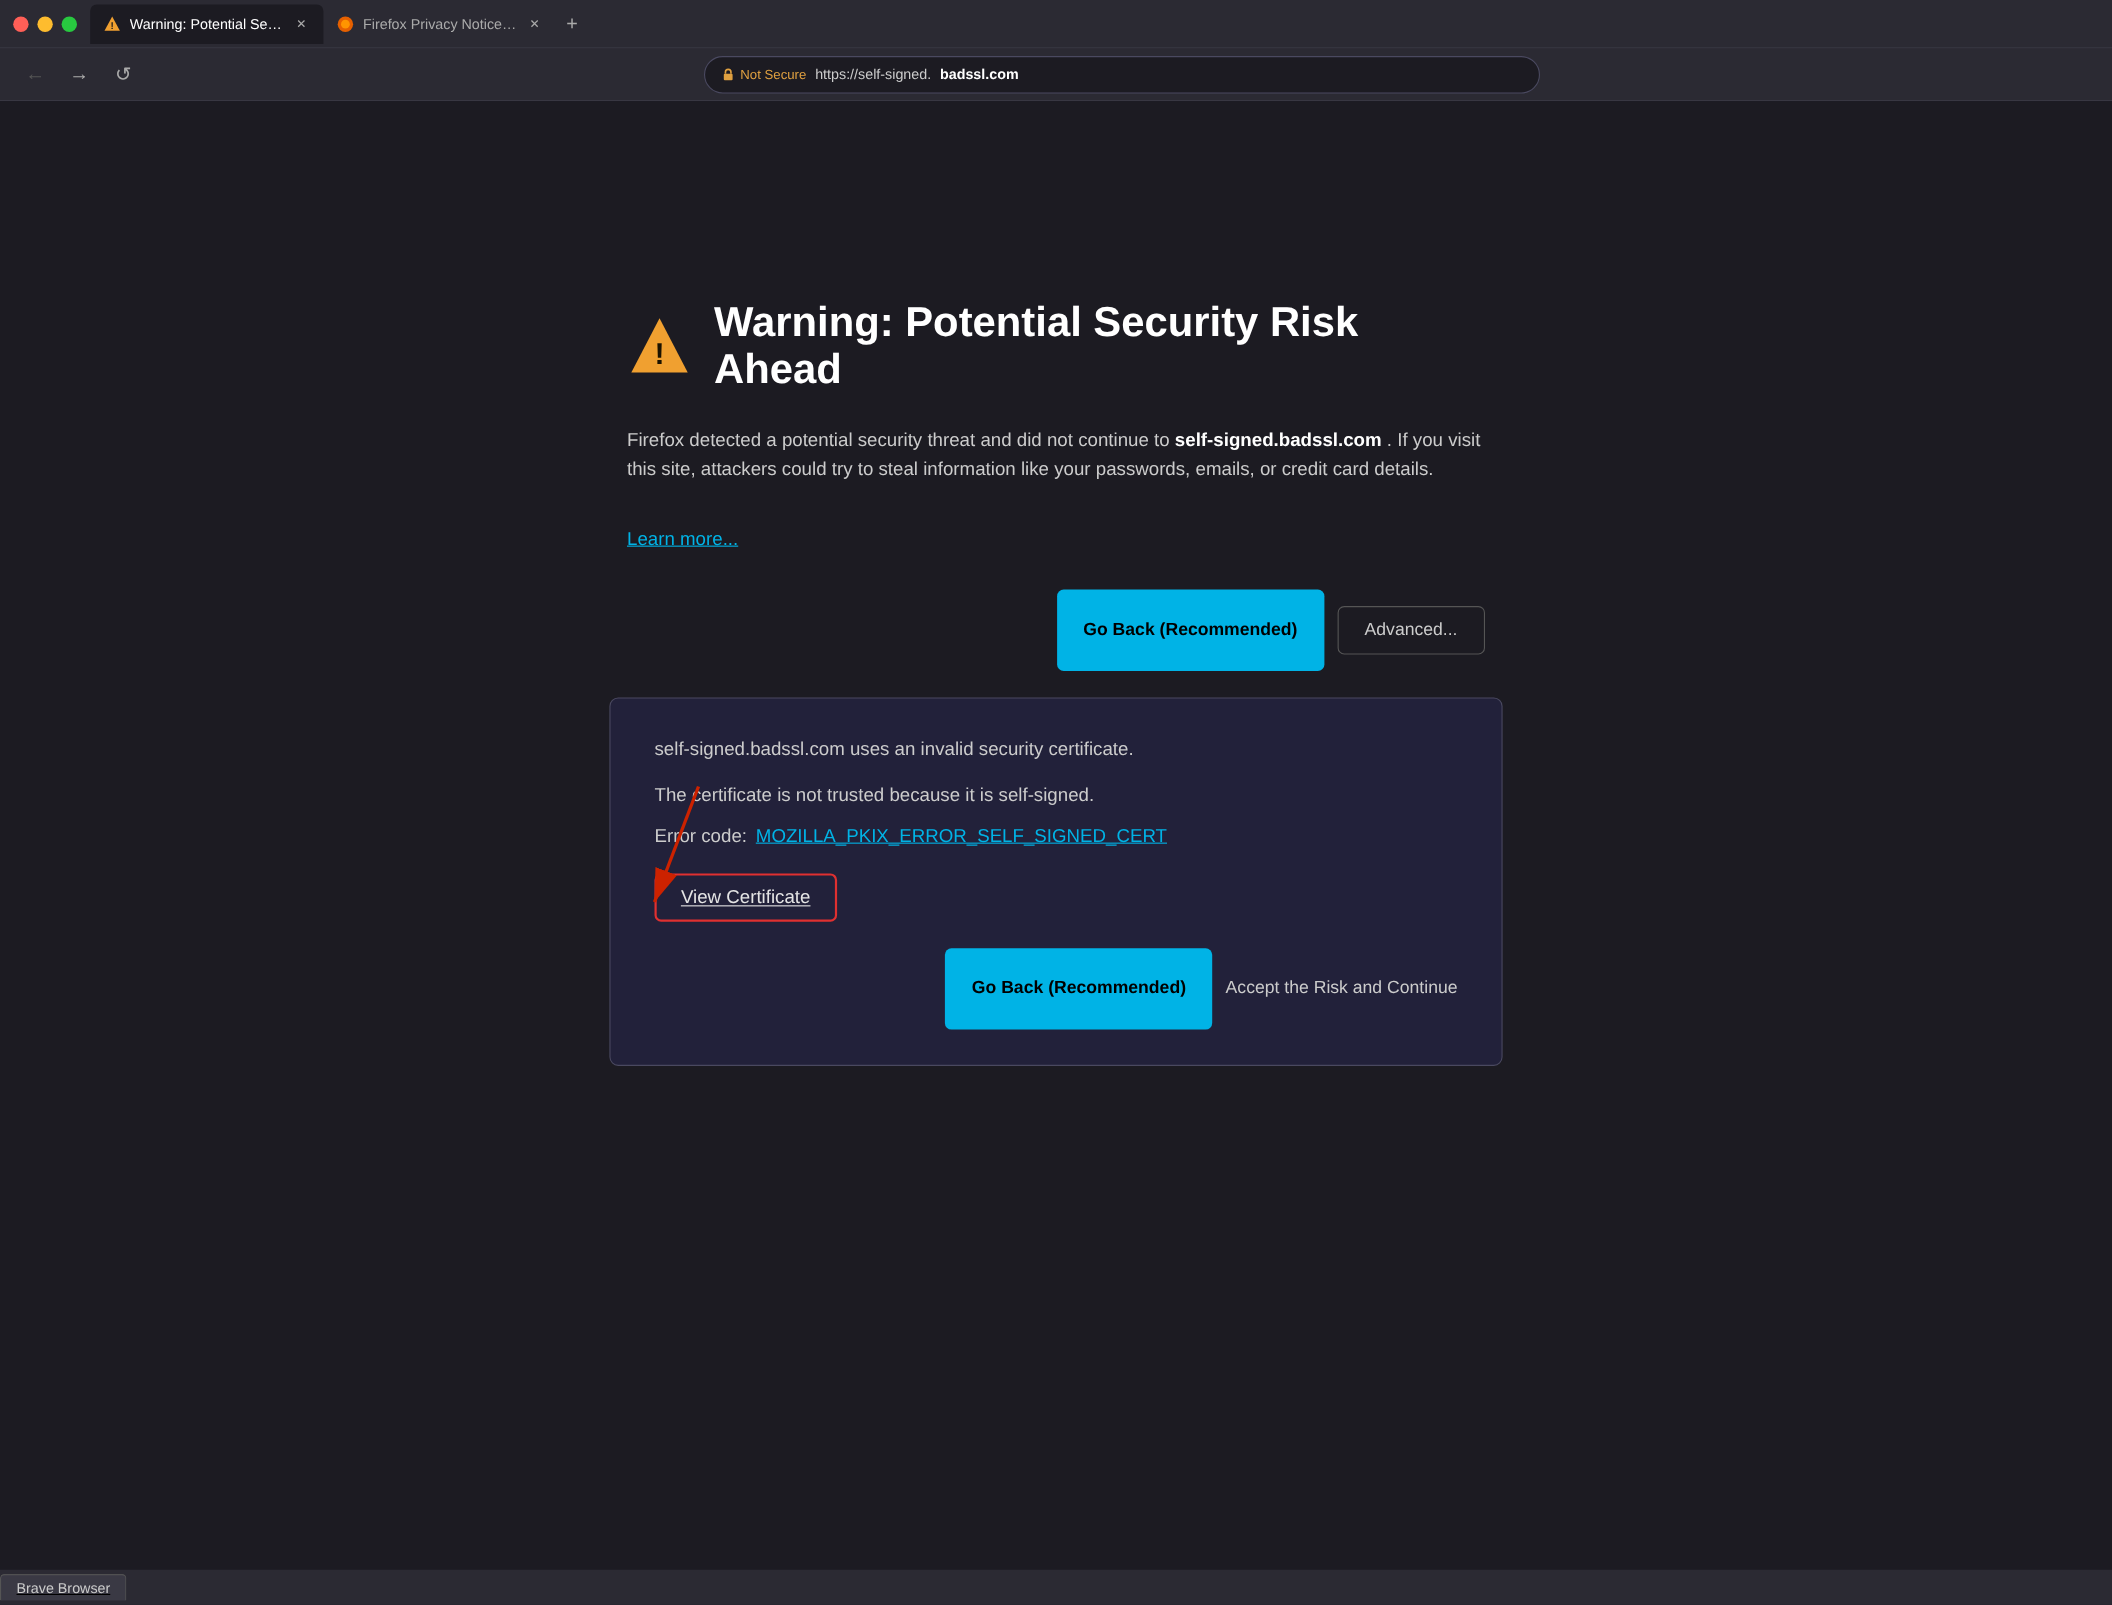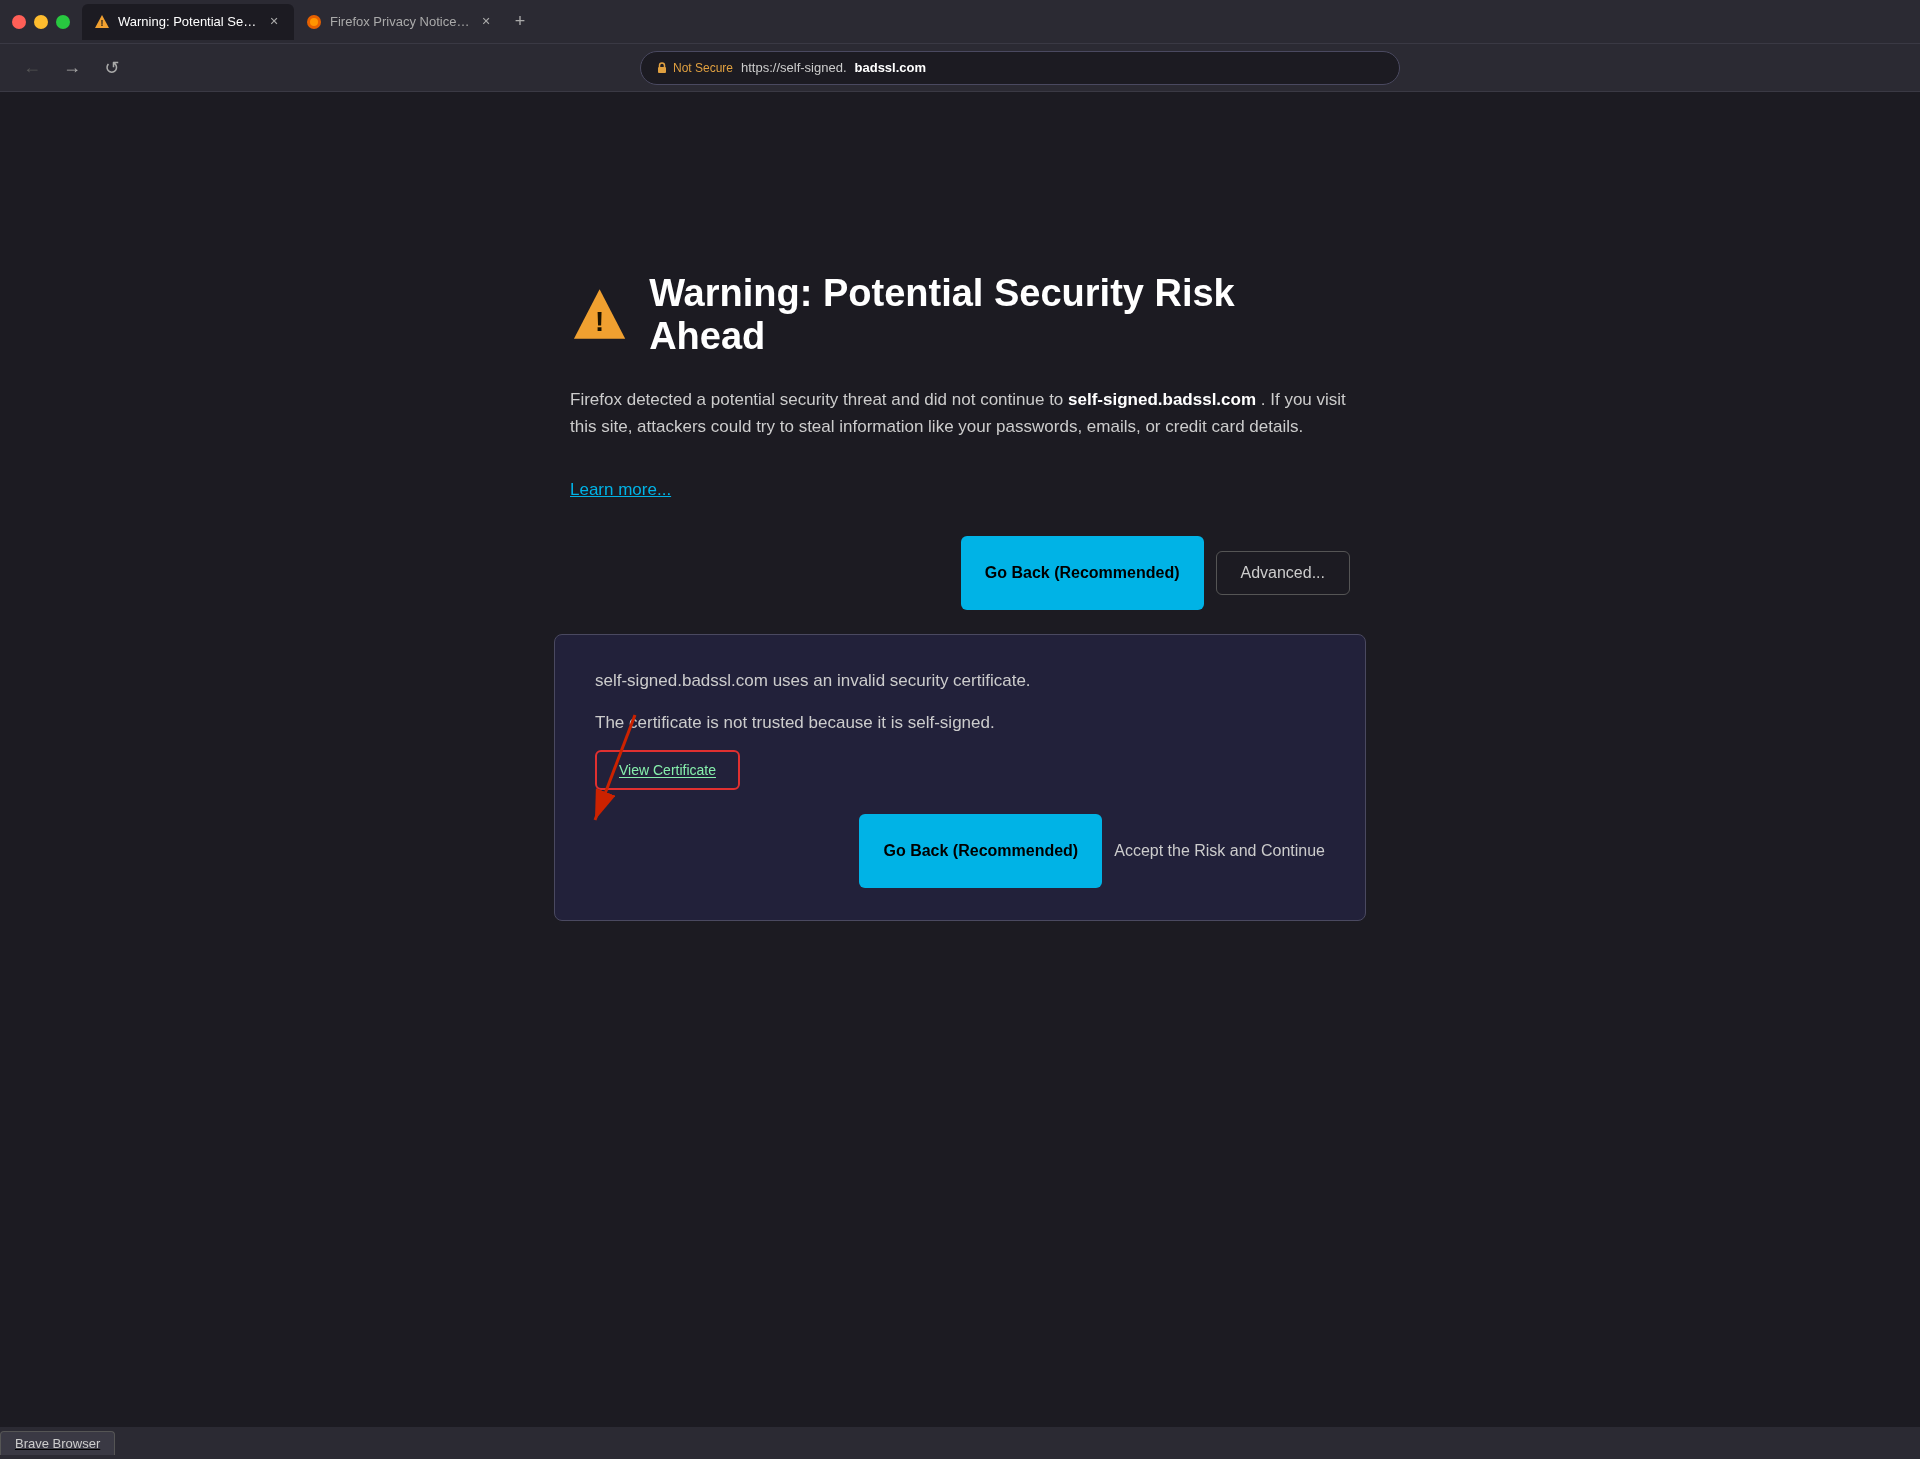--- a/index.html
+++ b/index.html
@@ -277,25 +277,25 @@
     }
 
     .view-cert-btn-wrapper {
       position: relative;
       display: inline-block;
       margin-bottom: 24px;
     }
 
     .view-cert-btn {
       background: transparent;
-      color: #86efac;
+      color: #e5e5e5;
       border: 2px solid #e03030;
       border-radius: 6px;
       padding: 10px 22px;
-      font-size: 14px;
+      font-size: 17px;
       cursor: pointer;
       text-decoration: underline;
       text-underline-offset: 2px;
     }
 
     .advanced-actions {
       display: flex;
       justify-content: flex-end;
       align-items: center;
       gap: 12px;
@@ -422,20 +422,24 @@
       <button class="btn-secondary">Advanced...</button>
     </div>
 
   </div>
 
   <div class="advanced-panel" style="position:relative;">
 
     <p>self-signed.badssl.com uses an invalid security certificate.</p>
     <p>The certificate is not trusted because it is self-signed.</p>
 
+    <div class="error-code-line">
+      <span class="error-code-label">Error code:</span>
+      <a class="error-code-link">MOZILLA_PKIX_ERROR_SELF_SIGNED_CERT</a>
+    </div>
 
     
     <div class="view-cert-btn-wrapper" style="position:relative;">
       <button class="view-cert-btn">View Certificate</button>
     </div>
 
     
     <div class="advanced-actions">
       <button class="btn-primary">Go Back (Recommended)</button>
       <button class="btn-accept">Accept the Risk and Continue</button>

